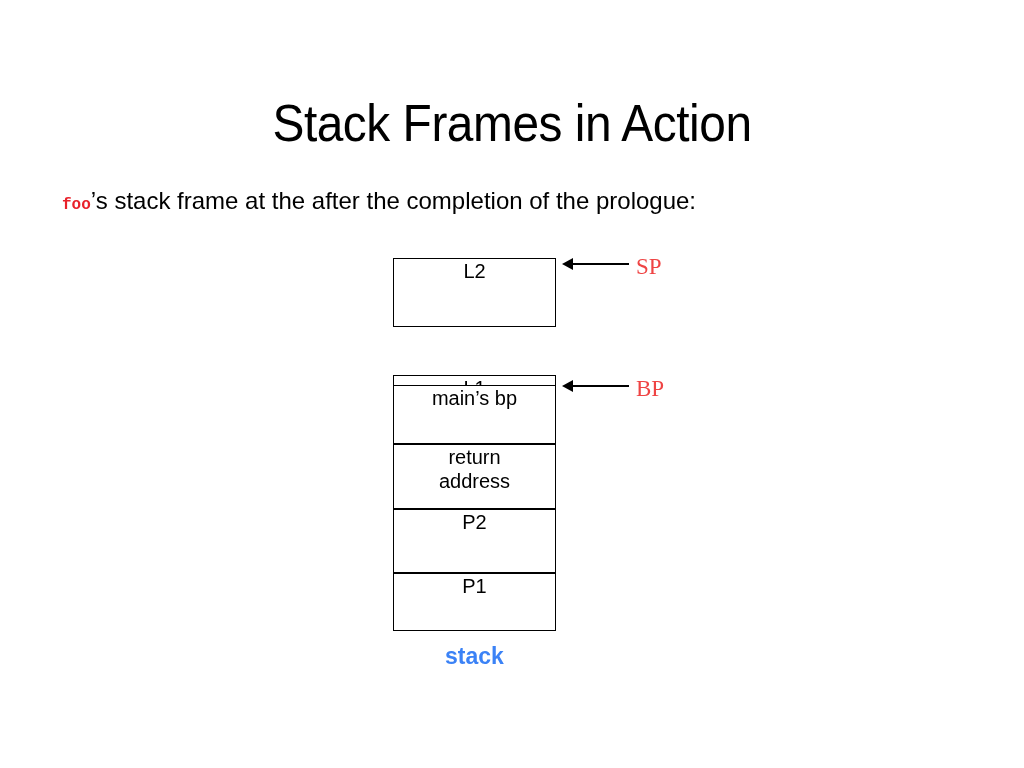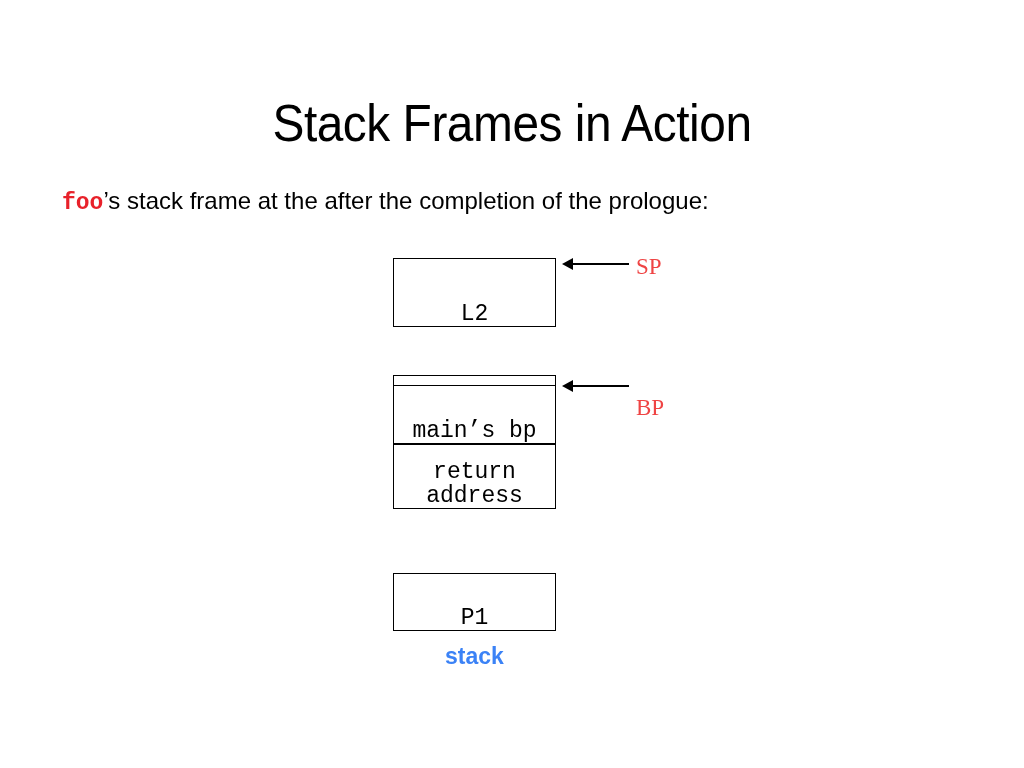--- a/index.html
+++ b/index.html
@@ -49,46 +49,46 @@
     top: 186px;
     font-family: "Liberation Sans", sans-serif;
     font-size: 24px;
     line-height: 30px;
     white-space: nowrap;
     color: #000000;
   }
   #subtitle .code-foo {
     font-family: "Liberation Mono", "DejaVu Sans Mono", monospace;
     font-weight: bold;
-    font-size: 23px;
+    font-size: 16px;
     color: #e8212a;
     letter-spacing: 0px;
   }
 
   
   #stack-diagram {
     position: absolute;
     left: 393px;
     top: 258px;
     width: 163px;
     height: 373px;
   }
   .stack-cell {
     position: absolute;
     left: 0;
     width: 163px;
     box-sizing: border-box;
     border: 1px solid #000000;
     background: #ffffff;
     display: flex;
-    align-items: flex-end;
+    align-items: flex-start;
     justify-content: center;
     text-align: center;
-    font-family: Liberation Mono, monospace;
-    font-size: 23px;
+    font-family: Liberation Sans, sans-serif;
+    font-size: 20px;
     line-height: 24px;
     color: #000000;
   }
   .stack-cell .cell-text {
     display: block;
     padding: 0 4px;
     white-space: pre-line;
   }
 
   
@@ -136,21 +136,21 @@
 
   .pointer-label {
     position: absolute;
     font-family: "Liberation Serif", "DejaVu Serif", serif;
     font-size: 23px;
     line-height: 26px;
     color: #ef4444;
     white-space: nowrap;
   }
   #label-sp { left: 636px; top: 254px; }
-  #label-bp { left: 636px; top: 395px; }
+  #label-bp { left: 636px; top: 376px; }
 
   
   #stack-caption {
     position: absolute;
     left: 393px;
     top: 642px;
     width: 163px;
     text-align: center;
     font-family: "Liberation Sans", sans-serif;
     font-weight: bold;
@@ -180,20 +180,23 @@
 
     <div class="stack-cell" id="cell-mainbp">
       <span class="cell-text">main’s bp</span>
     </div>
 
     <div class="stack-cell" id="cell-return">
       <span class="cell-text">return
 address</span>
     </div>
 
+    <div class="stack-cell" id="cell-p2">
+      <span class="cell-text">P2</span>
+    </div>
 
     <div class="stack-cell" id="cell-p1">
       <span class="cell-text">P1</span>
     </div>
 
   </div>
 
   <div class="pointer-arrow" id="arrow-sp">
     <span class="head"></span>
     <span class="shaft"></span>

